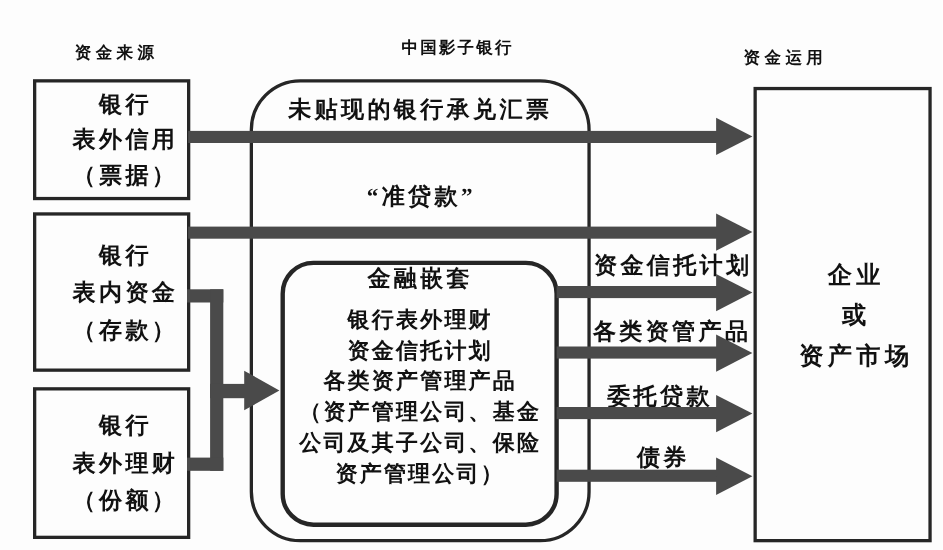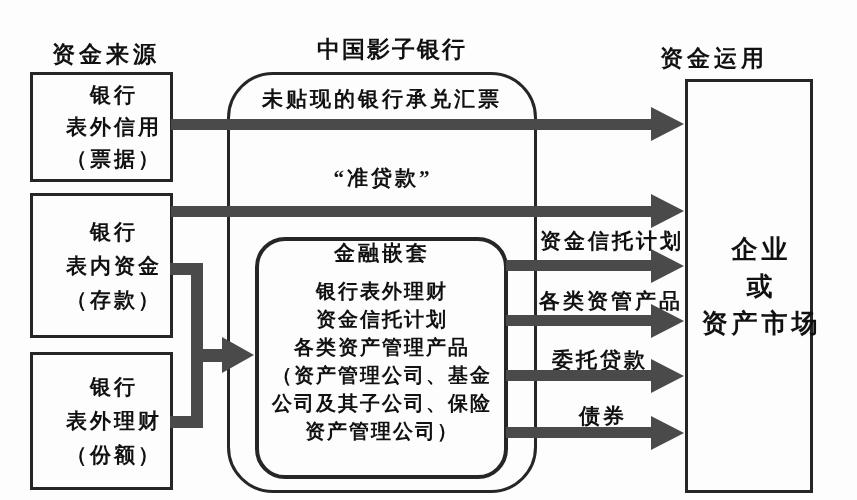--- a/index.html
+++ b/index.html
@@ -8,21 +8,21 @@
     width:857px;height:500px;
     background:var(--bg,#fdfdfd);
     font-family:"Liberation Serif","DejaVu Serif",serif;
     font-weight:bold;
     color:var(--text,#111);
     overflow:hidden;
   }
   .hdr{
     position:absolute;
     transform:translateX(-50%);
-    font-size:23px;letter-spacing:4px;white-space:nowrap;
+    font-size:15px;letter-spacing:4px;white-space:nowrap;
   }
   .box{
     position:absolute;box-sizing:border-box;
     border:3px solid var(--border,#262626);
     background:transparent;
     display:flex;flex-direction:column;align-items:center;justify-content:center;
     text-align:center;font-size:21px;letter-spacing:3px;padding-left:25px;
   }
   .box span{display:block;line-height:34px;white-space:nowrap;}
   .rbox-outer{
@@ -59,42 +59,42 @@
     text-align:center;font-size:20px;letter-spacing:2px;
   }
   .nest-lines span{display:block;line-height:28px;white-space:nowrap;}
 </style>
 </head>
 <body>
 
 <div id="canvas">
 
   <div class="hdr" style="left:106px;top:39px;">资金来源</div>
-  <div class="hdr" style="left:392px;top:34px;letter-spacing:2px;">中国影子银行</div>
+  <div class="hdr" style="left:416px;top:34px;letter-spacing:2px;">中国影子银行</div>
   <div class="hdr" style="left:714px;top:43px;">资金运用</div>
 
   <div class="rbox-outer" style="left:227px;top:72px;width:310px;height:421px;"></div>
 
   <div class="box" style="left:30px;top:72px;width:143px;height:110px;">
     <span style="line-height:32px;">银行</span>
     <span style="line-height:32px;">表外信用</span>
     <span style="line-height:32px;">（票据）</span>
   </div>
   <div class="box" style="left:30px;top:193px;width:143px;height:145px;">
     <span>银行</span>
     <span>表内资金</span>
     <span>（存款）</span>
   </div>
   <div class="box" style="left:30px;top:352px;width:143px;height:138px;">
     <span>银行</span>
     <span>表外理财</span>
     <span>（份额）</span>
   </div>
 
-  <div class="box" style="left:685px;top:79px;width:128px;height:414px;font-size:26px;letter-spacing:4px;">
+  <div class="box" style="left:685px;top:79px;width:162px;height:414px;font-size:22px;letter-spacing:4px;">
     <span style="line-height:37px;">企业</span>
     <span style="line-height:37px;">或</span>
     <span style="line-height:37px;">资产市场</span>
   </div>
 
   <div class="flabel" style="left:382px;top:85px;">未贴现的银行承兑汇票</div>
   <div class="flabel" style="left:383px;top:164px;font-family:Liberation Serif, serif;">“准贷款”</div>
 
   <div class="rbox-inner" style="left:255px;top:237px;width:253px;height:242px;"></div>
   <div class="nest-title" style="left:382px;top:239px;">金融嵌套</div>

